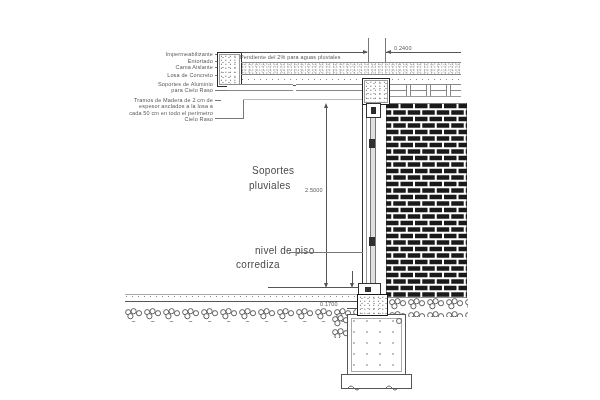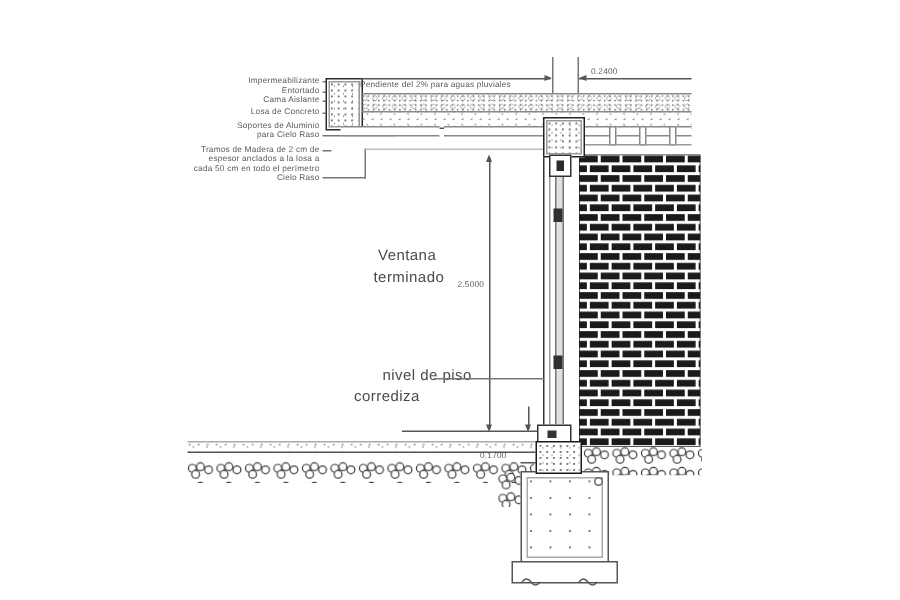--- a/index.html
+++ b/index.html
@@ -173,20 +173,20 @@
   <div class="t5" style="left:305px; top:187px;">2.5000</div>
 
   <div class="dln" style="left:268px; top:287px; width:95px; height:0.8px;"></div>
   <div class="dln" style="left:352px; top:271px; width:0.8px; height:15px;"></div>
   <div class="ar ar-d" style="left:350.3px; top:282.5px;"></div>
 
   <div class="t5" style="left:320px; top:300.5px;">0.1700</div>
   <div class="dln" style="left:347px; top:308px; width:15px; height:0.7px;"></div>
   <div class="ar ar-r" style="left:359px; top:306px;"></div>
 
-  <div class="t10" style="left:252px; top:165px;">Ventana</div>
-  <div class="t10" style="left:249px; top:180px;">terminado</div>
+  <div class="t10" style="left:252px; top:165px;">Soportes</div>
+  <div class="t10" style="left:249px; top:180px;">pluviales</div>
 
   <div class="t10" style="left:236px; top:245px;padding-left:19px;">nivel de piso</div>
   <div class="t10" style="left:236px; top:259px;">corrediza</div>
   <div class="ln" style="left:289px; top:252px; width:74px; height:0.8px;"></div>
 
 </div>
 
 </body></html>

